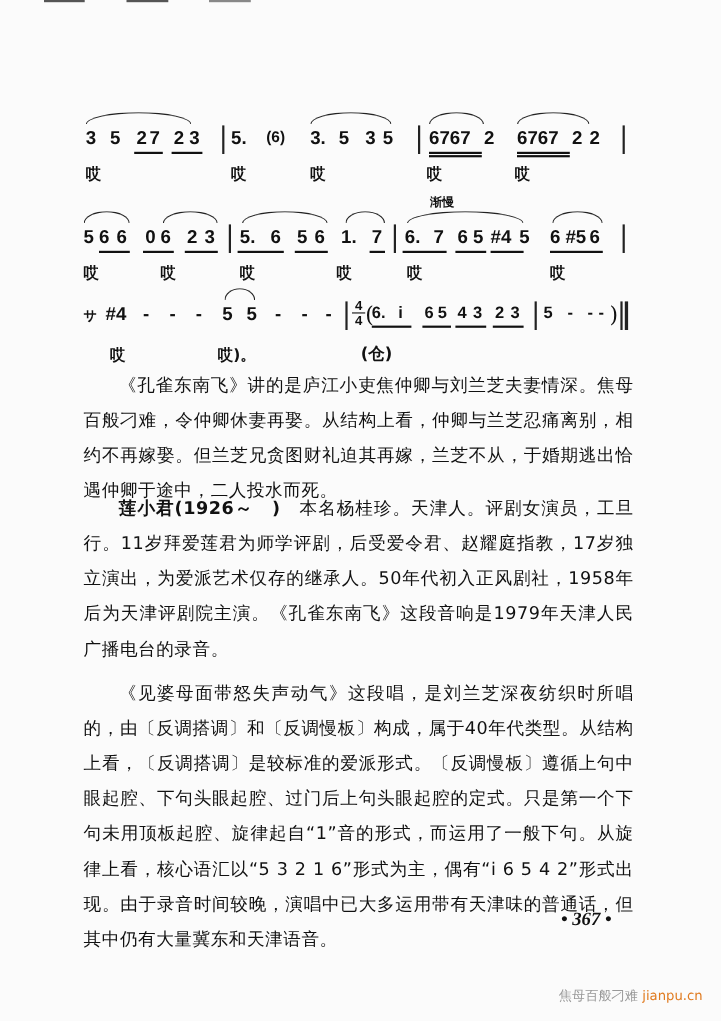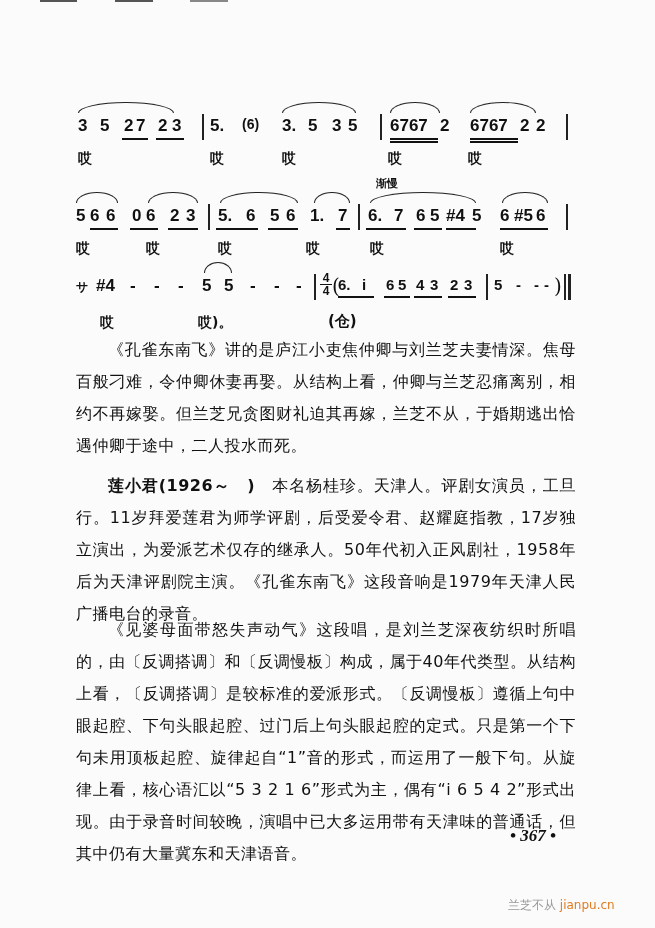--- a/index.html
+++ b/index.html
@@ -67,21 +67,21 @@
   <div class="barline" style="left:310px;top:-2px;"></div>
   <div class="barline" style="left:496px;top:-2px;"></div>
   <span class="lyric" style="left:8px;top:34px">哎</span>
   <span class="lyric" style="left:140px;top:34px">哎</span>
   <span class="lyric" style="left:212px;top:34px">哎</span>
   <span class="lyric" style="left:318px;top:34px">哎</span>
   <span class="lyric" style="left:398px;top:34px">哎</span>
 </div>
 
 <div class="staff" style="top:206px;">
-  <span class="tempo" style="left:306px;top:-30px">渐慢</span>
+  <span class="tempo" style="left:321px;top:-30px">渐慢</span>
   <div class="row" style="top:0;width:520px;">
     <span class="n" style="left:6px">5</span>
     <span class="n" style="left:20px">6</span>
     <span class="n" style="left:36px">6</span>
     <span class="n" style="left:62px">0</span>
     <span class="n" style="left:76px">6</span>
     <span class="n" style="left:100px">2</span>
     <span class="n" style="left:116px">3</span>
     <span class="n" style="left:148px">5.</span>
     <span class="n" style="left:176px">6</span>
@@ -169,26 +169,26 @@
   <div class="barline" style="left:498px;top:-2px;width:3px;"></div>
   <span class="lyric" style="left:30px;top:38px">哎</span>
   <span class="lyric" style="left:128px;top:38px">哎)。</span>
   <span class="lyric" style="left:258px;top:36px;font-size:15px;">(仓)</span>
 </div>
 
 <div class="para" style="top:334px;">
   <p>《孔雀东南飞》讲的是庐江小吏焦仲卿与刘兰芝夫妻情深。焦母百般刁难，令仲卿休妻再娶。从结构上看，仲卿与兰芝忍痛离别，相约不再嫁娶。但兰芝兄贪图财礼迫其再嫁，兰芝不从，于婚期逃出恰遇仲卿于途中，二人投水而死。</p>
 </div>
 
-<div class="para" style="top:470px;">
+<div class="para" style="top:446px;">
   <p><b>莲小君(1926～　)</b>　<span>本名杨桂珍。天津人。评剧女演员，工旦行。11岁拜爱莲君为师学评剧，后受爱令君、赵耀庭指教，17岁独立演出，为爱派艺术仅存的继承人。50年代初入正风剧社，1958年后为天津评剧院主演。《孔雀东南飞》这段音响是1979年天津人民广播电台的录音。</span></p>
 </div>
 
 <div class="para" style="top:614px;">
   <p>《见婆母面带怒失声动气》这段唱，是刘兰芝深夜纺织时所唱的，由〔反调搭调〕和〔反调慢板〕构成，属于40年代类型。从结构上看，〔反调搭调〕是较标准的爱派形式。〔反调慢板〕遵循上句中眼起腔、下句头眼起腔、过门后上句头眼起腔的定式。只是第一个下句未用顶板起腔、旋律起自“1”音的形式，而运用了一般下句。从旋律上看，核心语汇以“5 3 2 1 6”形式为主，偶有“i 6 5 4 2”形式出现。由于录音时间较晚，演唱中已大多运用带有天津味的普通话，但其中仍有大量冀东和天津语音。</p>
 </div>
 
 <div class="pageno">• 367 •</div>
 
 <div class="watermark">
-  <span>兰芝不从</span>
+  <span>焦母百般刁难</span>
   <span class="url">jianpu.cn</span>
 </div>
 
 </body></html>

